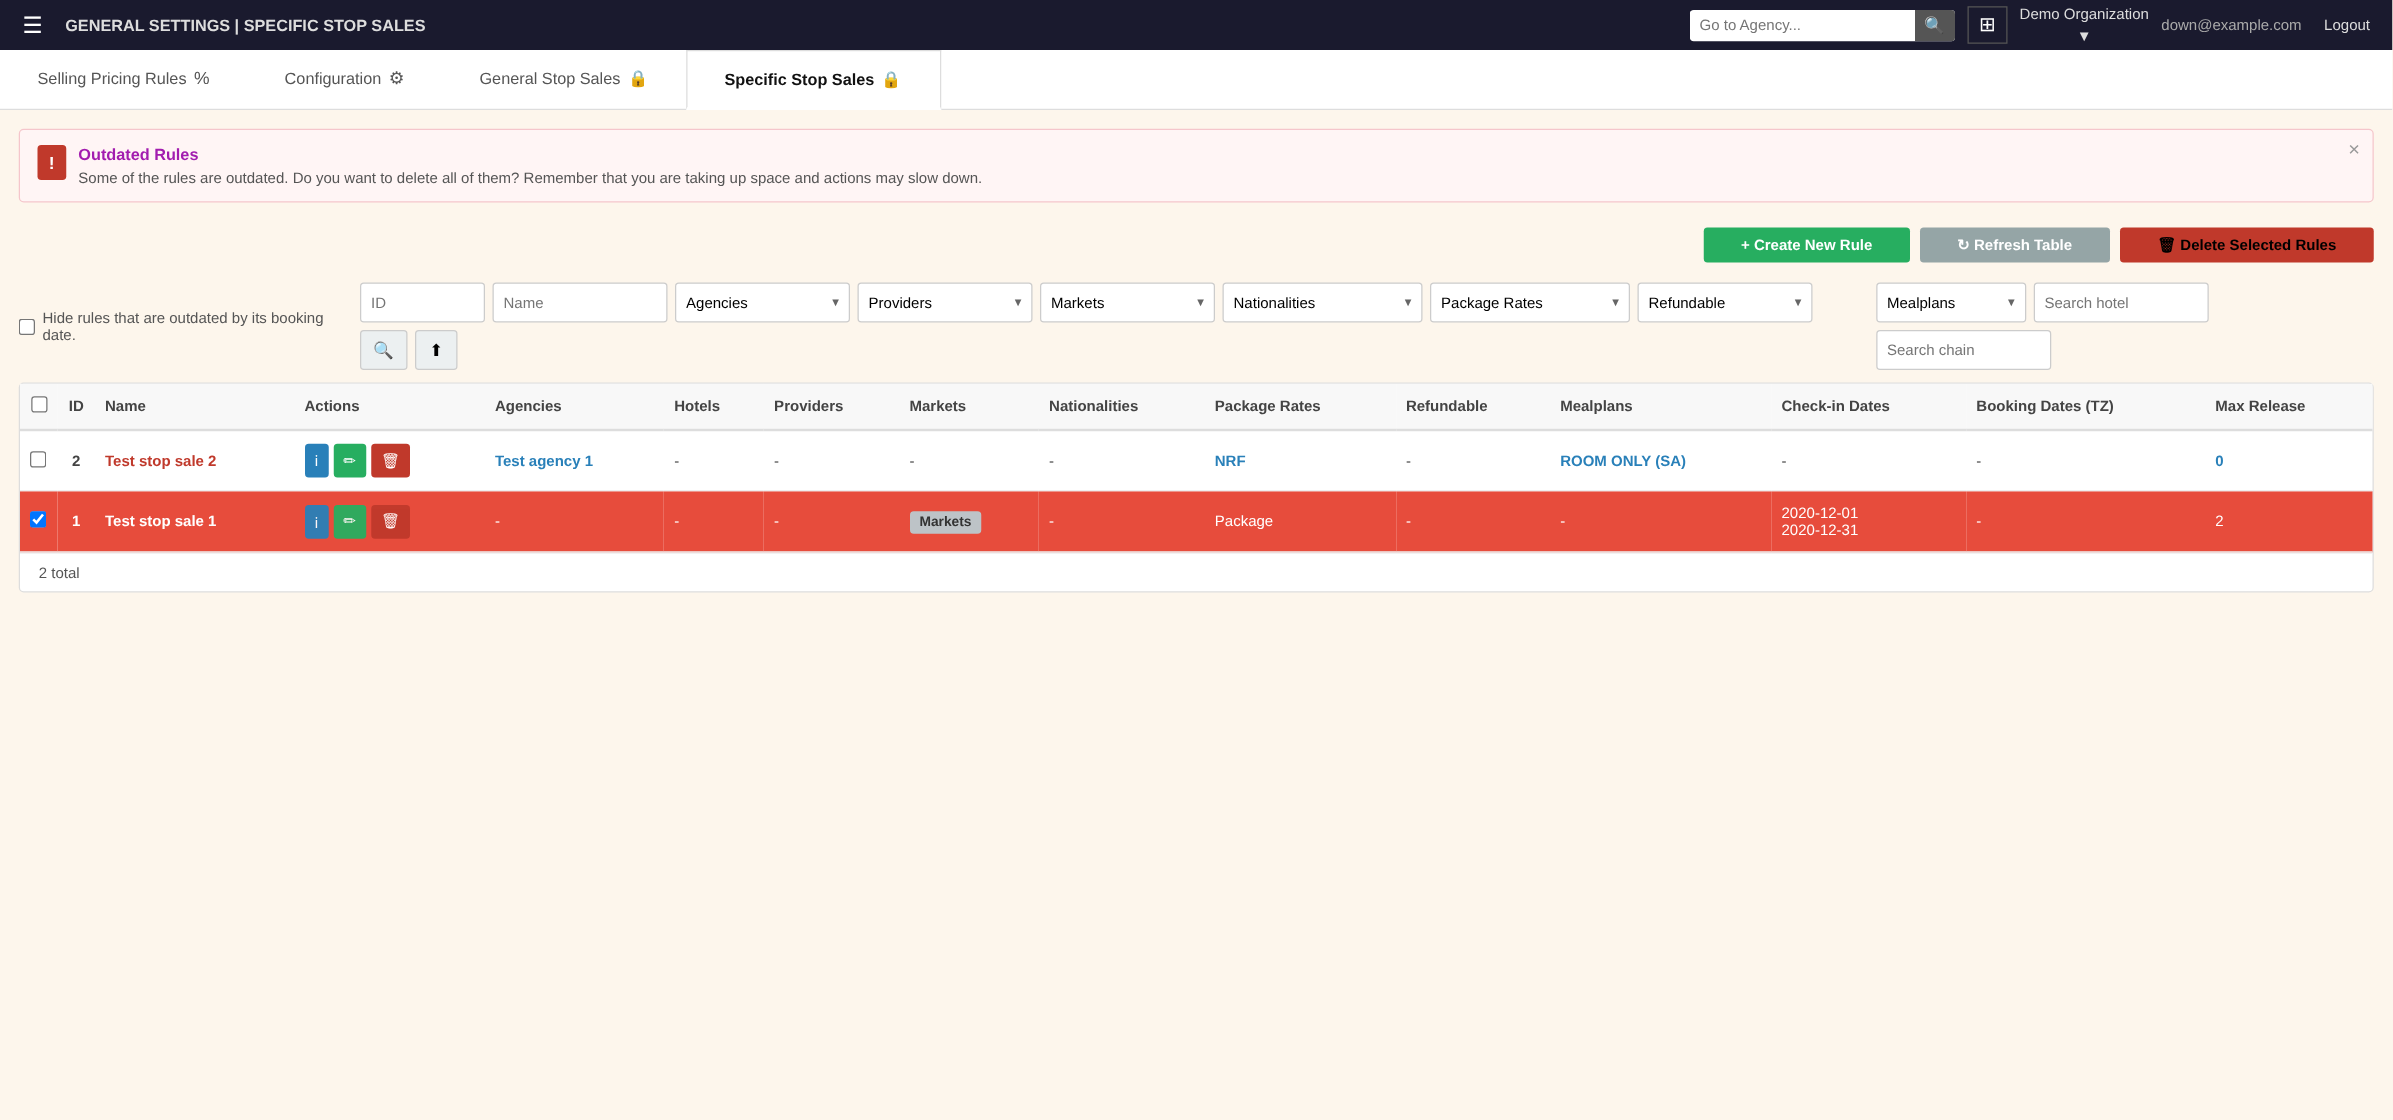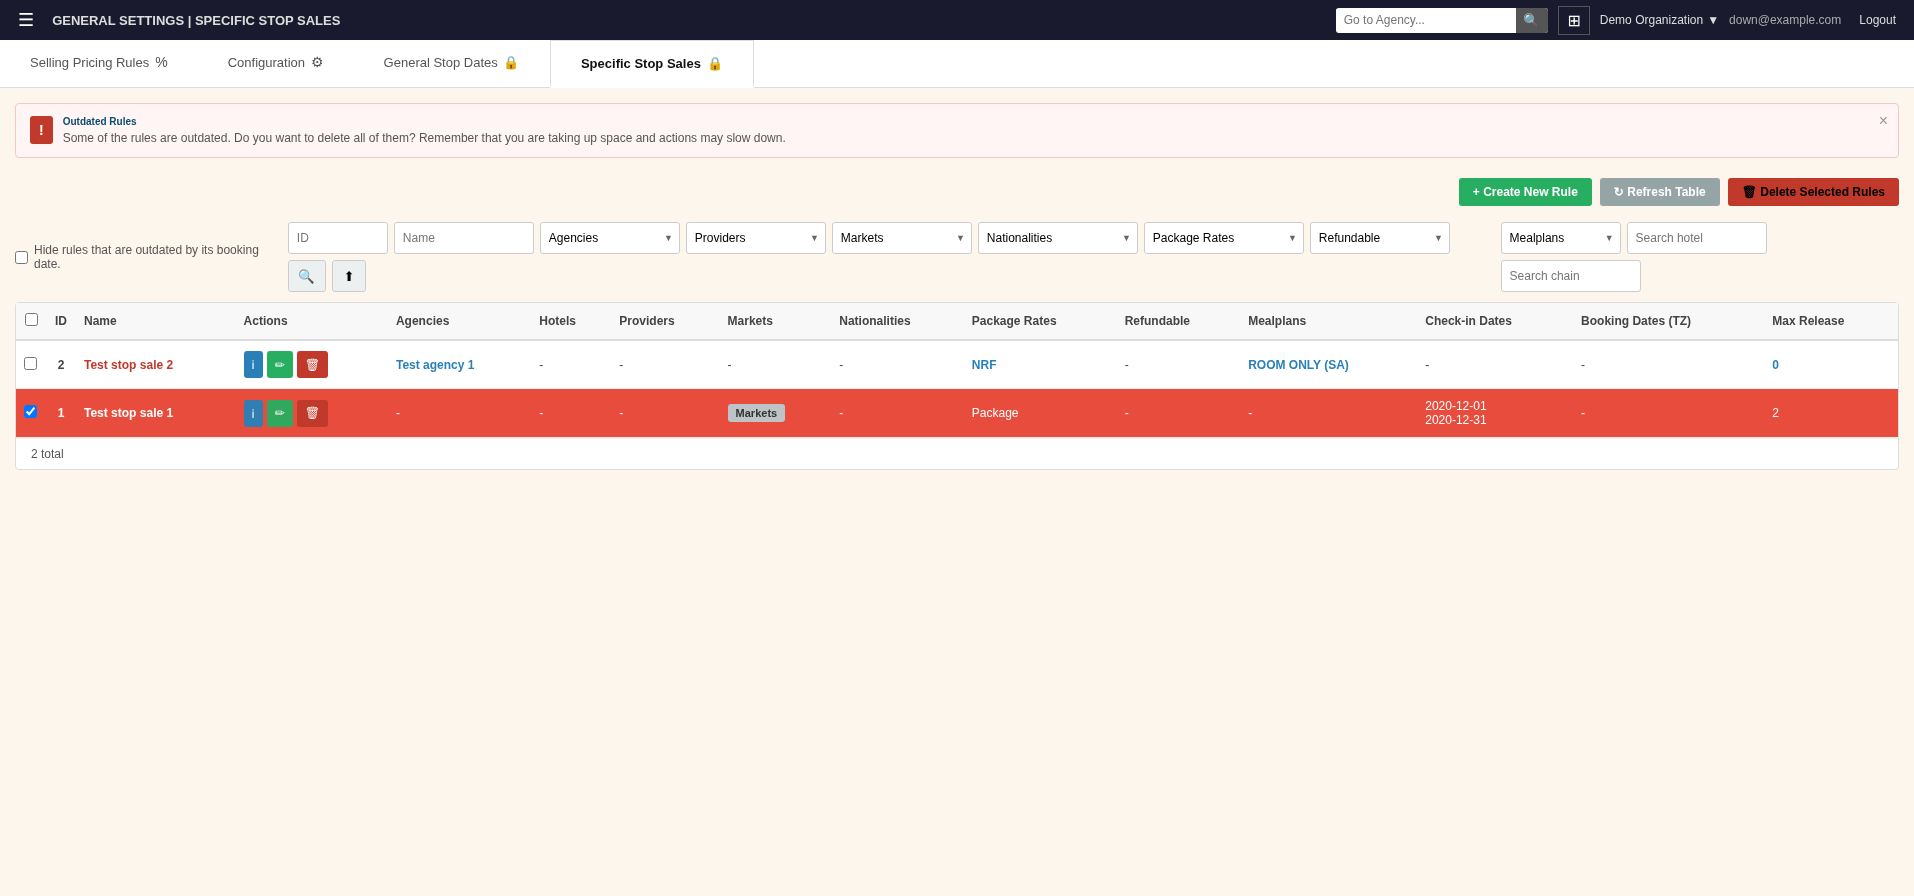--- a/index.html
+++ b/index.html
@@ -23,21 +23,21 @@
     .topnav-search input {
       border: none; outline: none; padding: 4px 8px; font-size: 12px; width: 180px; color: #333;
     }
     .topnav-search-btn {
       background: #555; border: none; color: #fff; padding: 5px 8px; cursor: pointer;
     }
     .topnav-grid-btn {
       background: none; border: 1px solid #555; color: #fff; padding: 4px 8px; cursor: pointer; font-size: 16px;
     }
     .topnav-org {
-      display: flex; align-items: center; gap: 4px; color: #ddd; font-size: 12px; cursor: pointer;
+      display: flex; align-items: center; gap: 4px; color: #ddd; font-size: 12px; cursor: pointer; flex-direction: column;
     }
     .topnav-user { color: #aaa; font-size: 12px; }
     .topnav-logout { color: #ddd; font-size: 12px; cursor: pointer; padding: 4px 8px; }
 
     
     .tabs {
       display: flex; background: #fff; border-bottom: 1px solid #ddd;
     }
     .tab {
       padding: 14px 30px; cursor: pointer; font-size: 13px; color: #555; border-bottom: 3px solid transparent;
@@ -56,29 +56,29 @@
       background: #fff5f5; border: 1px solid #f5c6cb; border-radius: 4px;
       margin: 15px 15px 10px 15px; padding: 12px 14px;
       display: flex; align-items: flex-start; gap: 10px; position: relative;
     }
     .alert-close {
       position: absolute; right: 10px; top: 8px; cursor: pointer; color: #999; font-size: 16px;
     }
     .alert-icon {
       background: #c0392b; color: #fff; padding: 6px 9px; border-radius: 3px; font-size: 14px; font-weight: bold;
     }
-    .alert-title { color: #0c4a6e; font-weight: bold; font-size: 10px; margin-bottom: 4px; }
+    .alert-title { color: #a21caf; font-weight: bold; font-size: 13px; margin-bottom: 4px; }
     .alert-text { color: #555; font-size: 12px; }
 
     
     .toolbar {
       display: flex; justify-content: flex-end; gap: 8px; padding: 10px 15px;
     }
     .btn {
-      padding: 7px 14px; border: none; border-radius: 3px; cursor: pointer; font-size: 12px;
+      padding: 7px 30px; border: none; border-radius: 3px; cursor: pointer; font-size: 12px;
       display: flex; align-items: center; gap: 5px; font-weight: bold;
     }
     .btn-green { background: #27ae60; color: #fff; }
     .btn-gray { background: #95a5a6; color: #fff; }
     .btn-red { background: #c0392b; color: #000000; }
 
     
     .filters {
       padding: 6px 15px 10px 15px; display: flex; flex-direction: row; gap: 8px;
     }
@@ -165,21 +165,21 @@
   <div class="tabs">
     <div class="tab">
       <span>Selling Pricing Rules</span>
       <span class="tab-icon">%</span>
     </div>
     <div class="tab">
       <span>Configuration</span>
       <span class="tab-icon">⚙</span>
     </div>
     <div class="tab">
-      <span>General Stop Dates</span>
+      <span>General Stop Sales</span>
       <span class="tab-lock">🔒</span>
     </div>
     <div class="tab active">
       <span>Specific Stop Sales</span>
       <span class="tab-lock">🔒</span>
     </div>
   </div>
 
   <div class="alert-box">
     <span class="alert-icon">!</span>

